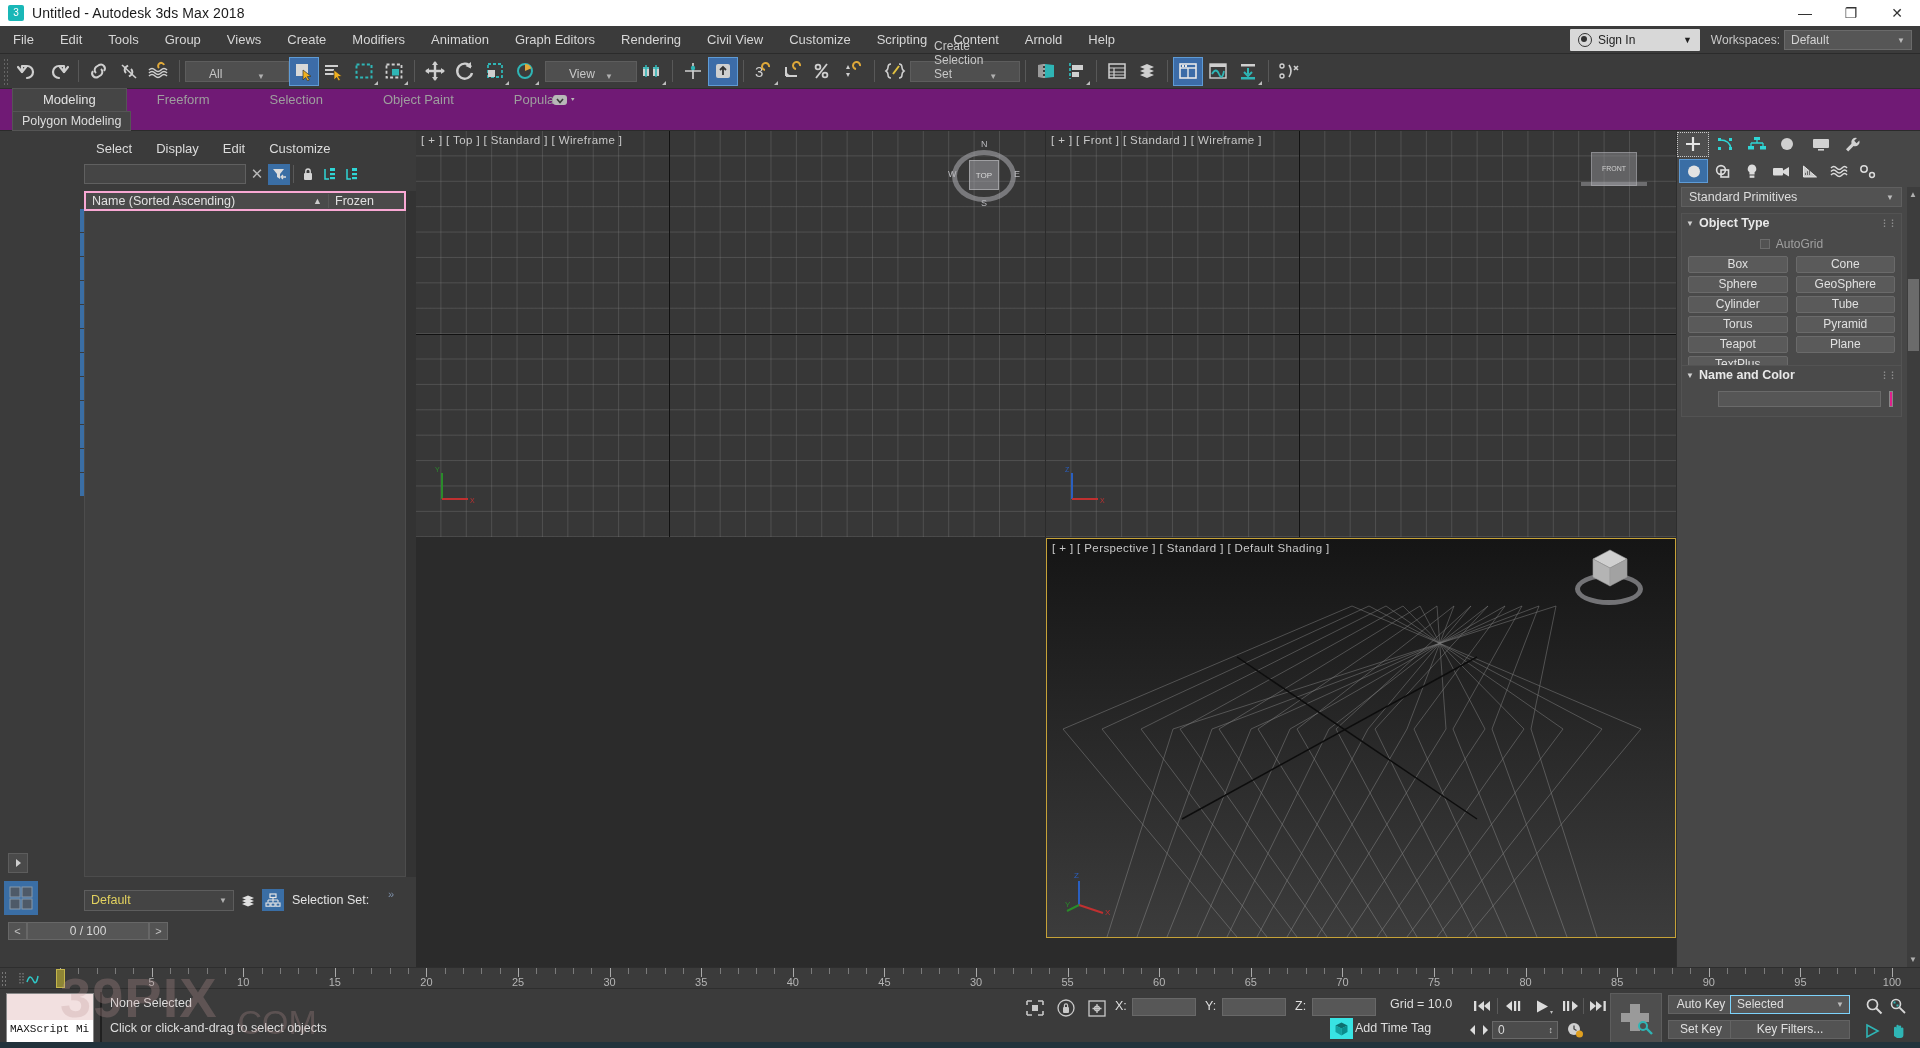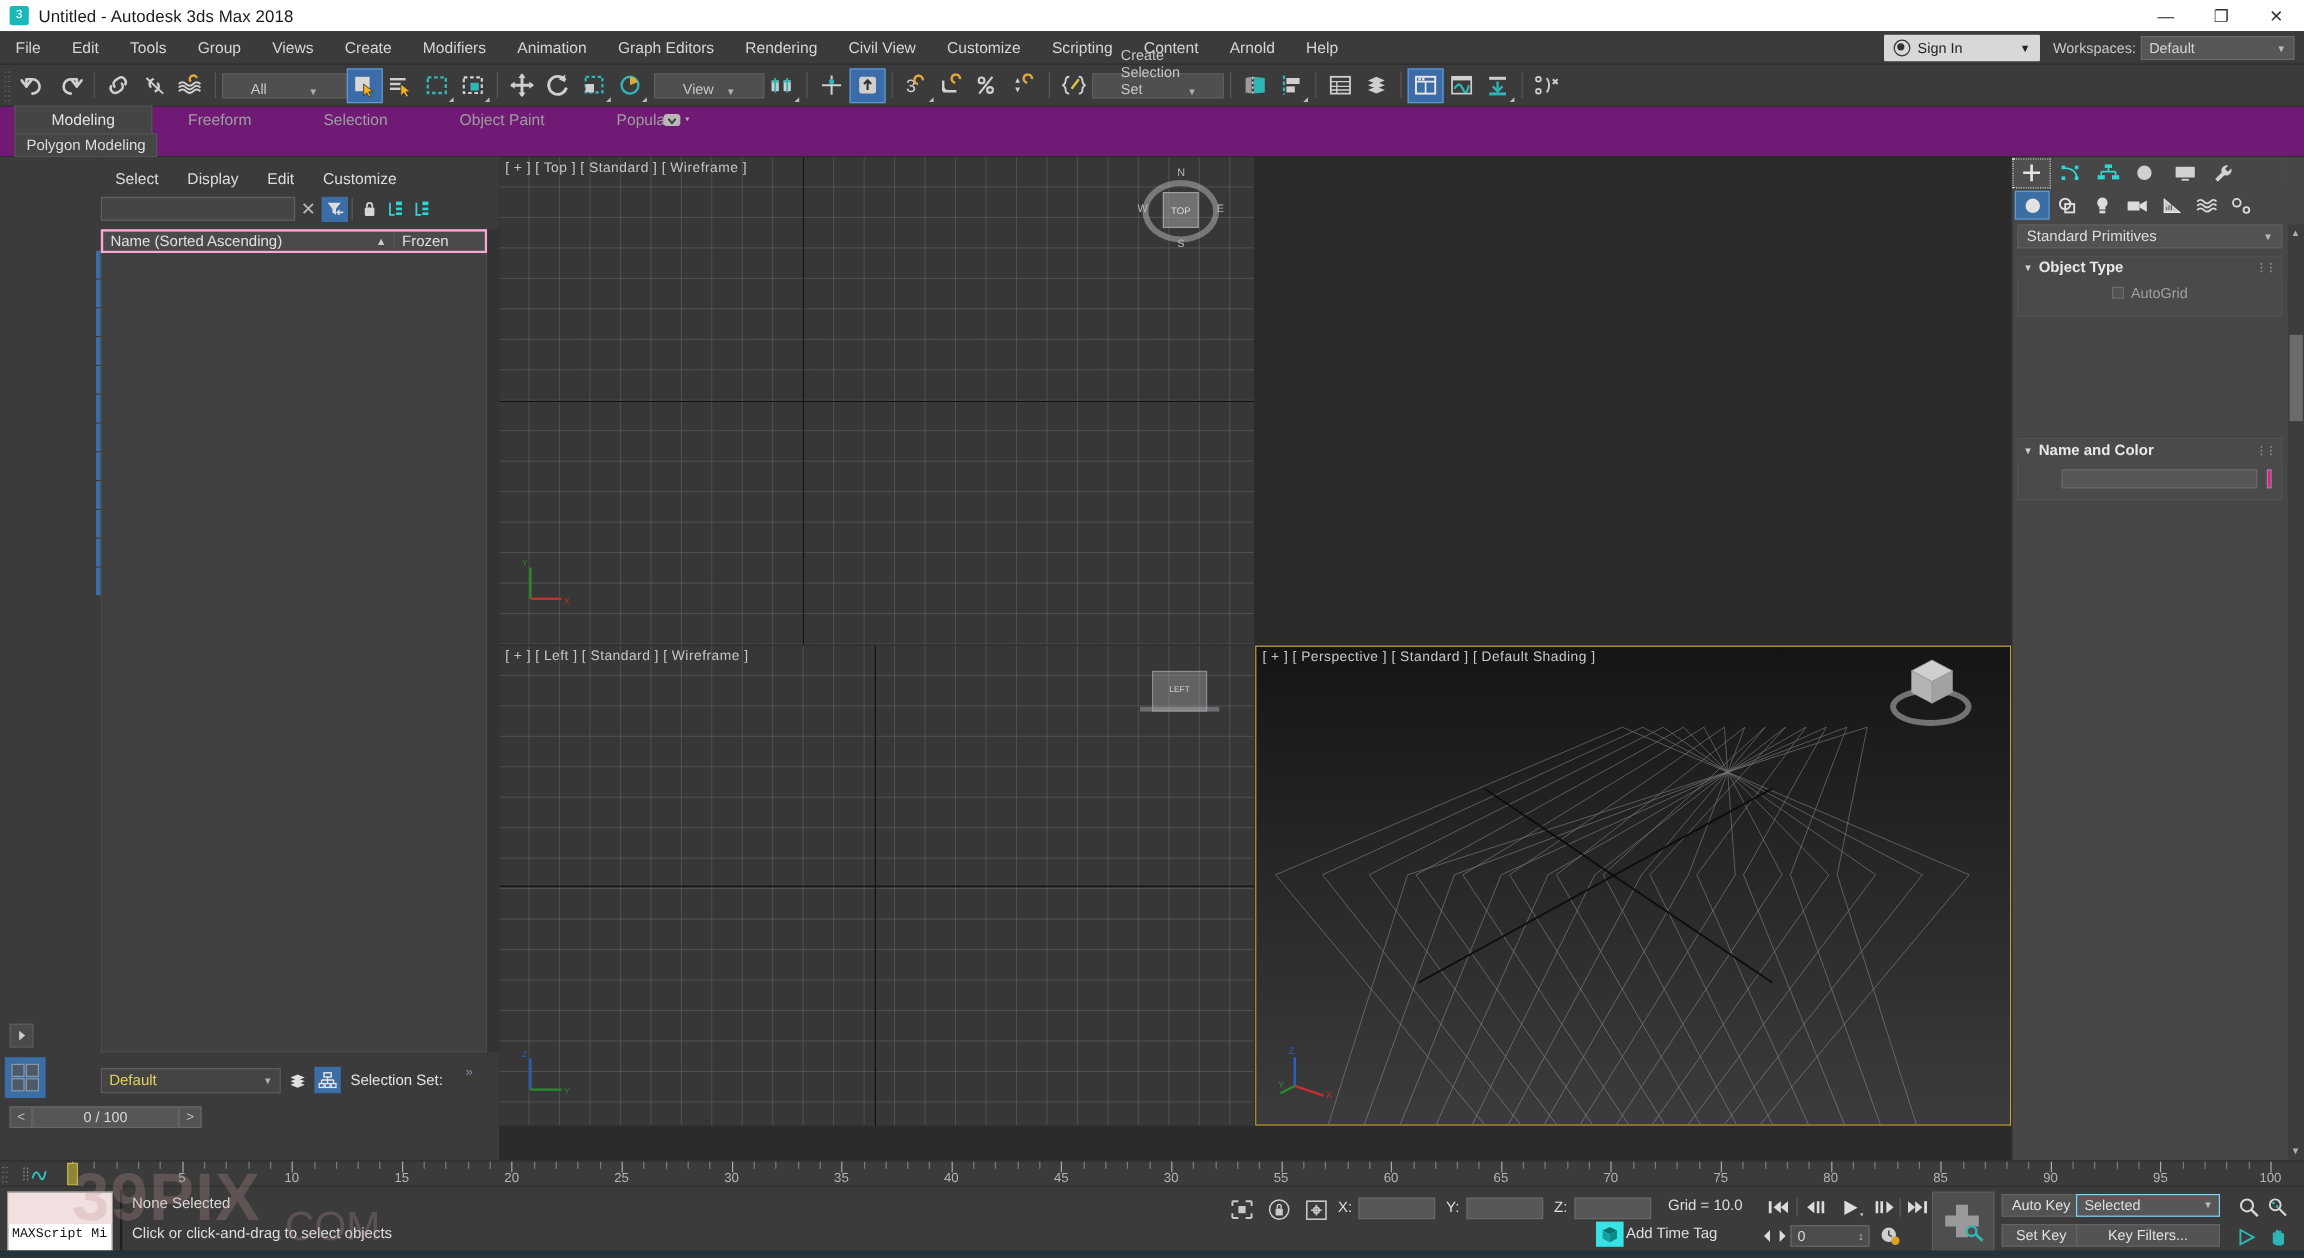--- a/index.html
+++ b/index.html
@@ -723,38 +723,38 @@
       <div class="c" style="left:0px;top:31px">W</div>
     </div>
     <svg class="gizmo" style="left:18px;bottom:28px;" viewBox="0 0 44 48">
       <path d="M8 38 L8 12" stroke="#2a8b2a" stroke-width="2"></path>
         <path d="M8 38 L34 38" stroke="#c03030" stroke-width="2"></path>
       <text x="1" y="11" font-size="7" fill="#2a8b2a" font-family="Liberation Sans">Y</text>
       <text x="36" y="42" font-size="7" fill="#c03030" font-family="Liberation Sans">X</text>
     </svg>
   </div>
 
-
-  <div class="vp" id="vp-left" style="left:0;top:407px;width:629px;height:400px;">
+  <div class="vp" id="vp-front" style="left:630px;top:0;width:630px;height:406px;">
     <div class="gridbg"></div>
-    <div class="axis-h" style="top:200px"></div>
-    <div class="axis-v" style="left:313px"></div>
-    <div class="lbl">[ + ] [ Left ] [ Standard ] [ Wireframe ]</div>
+    <div class="axis-h" style="top:203px"></div>
+    <div class="axis-v" style="left:253px"></div>
+    <div class="lbl">[ + ] [ Front ] [ Standard ] [ Wireframe ]</div>
     <div class="vcube" style="right:25px;top:7px;">
       <div style="position:absolute;left:12px;top:14px;width:46px;height:34px;background:rgba(150,150,155,.45);border:1px solid rgba(200,200,205,.4);"></div>
-      <div style="position:absolute;left:12px;top:24px;width:46px;height:13px;font-size:7px;color:#d0d0d0;text-align:center;line-height:13px;">LEFT</div>
+      <div style="position:absolute;left:12px;top:24px;width:46px;height:13px;font-size:7px;color:#d0d0d0;text-align:center;line-height:13px;">FRONT</div>
       <div style="position:absolute;left:2px;top:44px;width:66px;height:4px;background:rgba(175,175,180,.45);"></div>
     </div>
-    <svg class="gizmo" style="left:18px;bottom:20px;" viewBox="0 0 44 48">
+    <svg class="gizmo" style="left:18px;bottom:28px;" viewBox="0 0 44 48">
       <path d="M8 38 L8 12" stroke="#2a5fc0" stroke-width="2"></path>
-        <path d="M8 38 L34 38" stroke="#2a8b2a" stroke-width="2"></path>
+        <path d="M8 38 L34 38" stroke="#c03030" stroke-width="2"></path>
       <text x="1" y="11" font-size="7" fill="#2a5fc0" font-family="Liberation Sans">Z</text>
-      <text x="36" y="42" font-size="7" fill="#2a8b2a" font-family="Liberation Sans">Y</text>
+      <text x="36" y="42" font-size="7" fill="#c03030" font-family="Liberation Sans">X</text>
     </svg>
   </div>
+
 
   <div class="vp active" id="vp-persp" style="left:630px;top:407px;width:630px;height:400px;">
     <svg style="position:absolute;inset:0;width:100%;height:100%;" viewBox="0 0 628 398" preserveAspectRatio="none">
       <defs>
         <linearGradient id="pbg" x1="0" y1="0" x2="0" y2="1">
           <stop offset="0" stop-color="#151515"></stop>
             <stop offset="1" stop-color="#3c3c3c"></stop>
         </linearGradient>
       </defs>
       <rect x="0" y="0" width="628" height="398" fill="url(#pbg)"></rect>
@@ -935,20 +935,33 @@
   <div class="rollout" style="top:82px;">
     <div class="rhead">
       <span class="tri">▼</span>
       <span>Object Type</span>
       <span class="dots">⋮⋮</span>
     </div>
     <div class="rbody">
       <div class="autogrid">
         <span class="cb"></span>
         <span>AutoGrid</span>
+      </div>
+      <div class="btgrid">
+        <div class="pbtn">Box</div>
+        <div class="pbtn">Cone</div>
+        <div class="pbtn">Sphere</div>
+        <div class="pbtn">GeoSphere</div>
+        <div class="pbtn">Cylinder</div>
+        <div class="pbtn">Tube</div>
+        <div class="pbtn">Torus</div>
+        <div class="pbtn">Pyramid</div>
+        <div class="pbtn">Teapot</div>
+        <div class="pbtn">Plane</div>
+        <div class="pbtn">TextPlus</div>
       </div>
     </div>
   </div>
 
   <div class="rollout" style="top:234px;">
     <div class="rhead">
       <span class="tri">▼</span>
       <span>Name and Color</span>
       <span class="dots">⋮⋮</span>
     </div>

